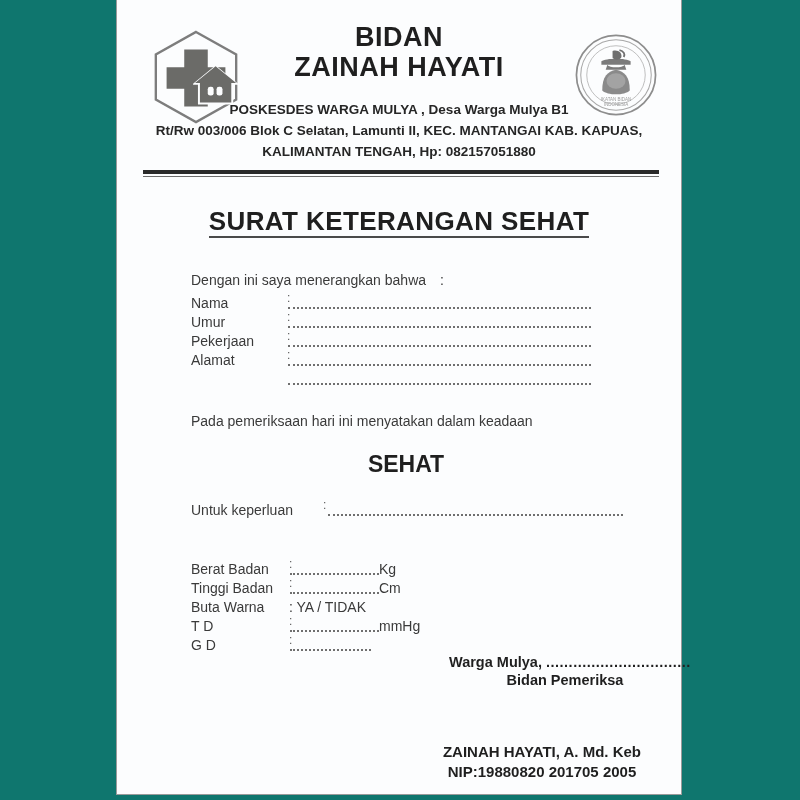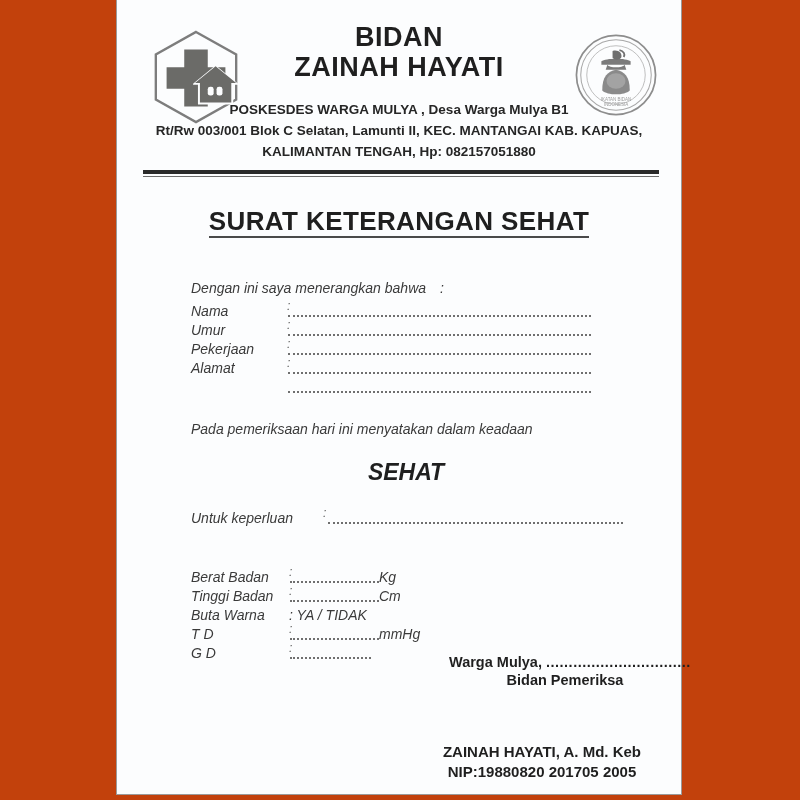--- a/index.html
+++ b/index.html
@@ -8,21 +8,21 @@
     width: 800px;
     height: 800px;
     background: #ffffff;
     font-family: "Liberation Sans", sans-serif;
   }
 
   #stage {
     position: relative;
     width: 800px;
     height: 800px;
-    background: #c2410c;
+    background: #0f766e;
     overflow: hidden;
   }
 
   
   #page {
     position: absolute;
     left: 116px;
     top: 0px;
     width: 566px;
     height: 795px;
@@ -127,22 +127,21 @@
   .doc-title span {
     border-bottom: 2px solid #4a4a4a;
     padding-bottom: 0;
   }
 
   
   .body-area {
     position: absolute;
     left: 74px;
     right: 20px;
-    top: 280px;
-    font-style: italic;
+    top: 272px;
   }
 
   .intro {
     font-size: 14px;
     color: #3a3a3a;
     margin-bottom: 4px;
   }
   .intro .colon {
     display: inline-block;
     margin-left: 14px;
@@ -346,21 +345,21 @@
         </svg>
       </div>
 
       <div class="org-block">
         <div class="org-line1">BIDAN</div>
         <div class="org-line2">ZAINAH HAYATI</div>
       </div>
 
       <div class="addr">
         <div>POSKESDES WARGA MULYA , Desa Warga Mulya B1</div>
-        <div>Rt/Rw 003/001 Blok C Selatan, Lamunti II, KEC. MANTANGAI KAB. KAPUAS,</div>
+        <div>Rt/Rw 003/006 Blok C Selatan, Lamunti II, KEC. MANTANGAI KAB. KAPUAS,</div>
         <div>KALIMANTAN TENGAH, Hp: 082157051880</div>
       </div>
 
       <div class="logo-right">
         <svg viewBox="0 0 100 100" width="86" height="86">
           <circle cx="50" cy="50" r="46" fill="none" stroke="#8d8d8d" stroke-width="2"></circle>
           <circle cx="50" cy="50" r="41" fill="none" stroke="#a8a8a8" stroke-width="1.2"></circle>
           <circle cx="50" cy="50" r="34" fill="none" stroke="#b5b5b5" stroke-width="1"></circle>
           <path d="M34,68 C34,52 40,46 50,44 C60,46 66,52 66,68 C60,74 40,74 34,68 Z" fill="#8a8a8a"></path>
           <ellipse cx="50" cy="57" rx="11" ry="9" fill="#a3a3a3"></ellipse>

